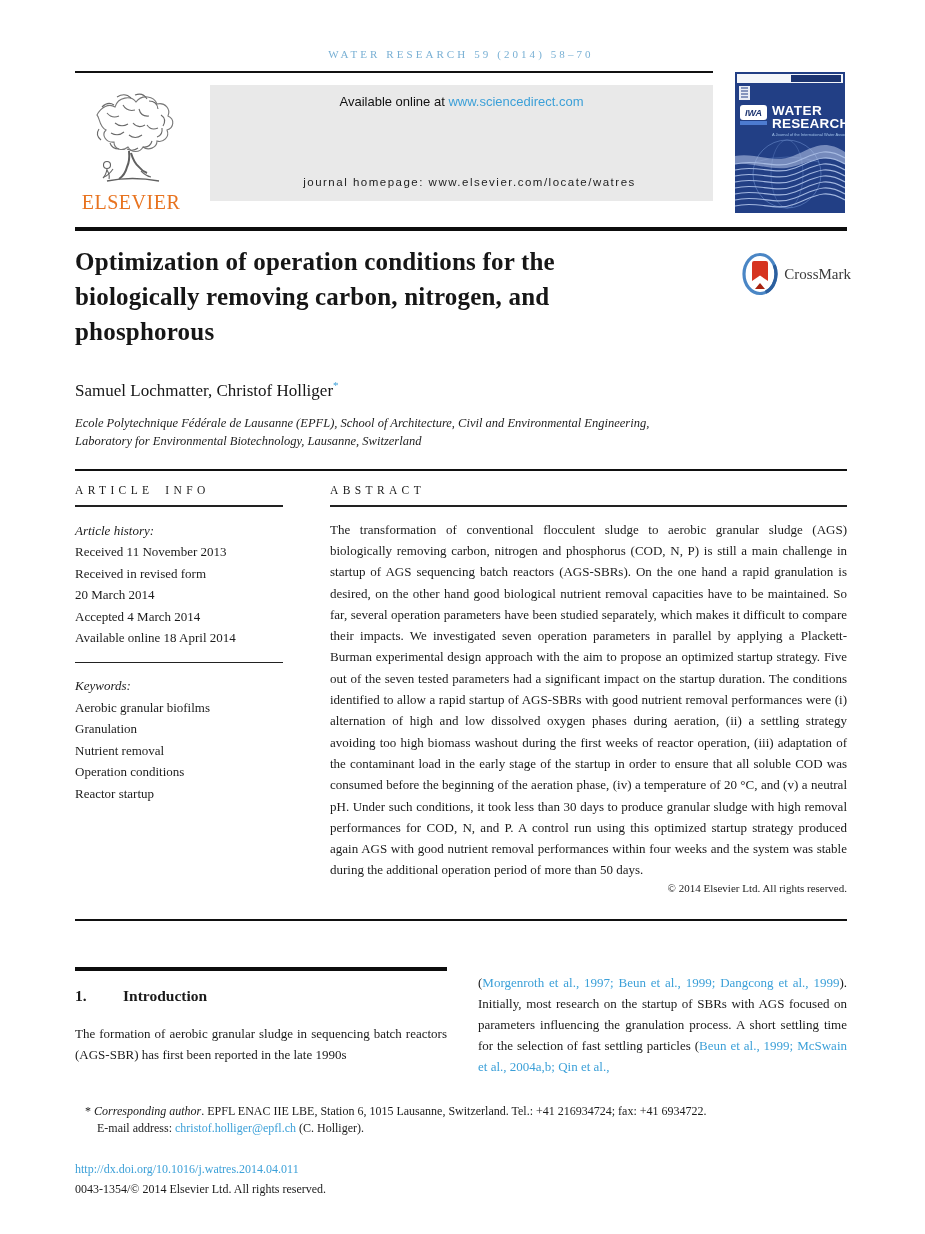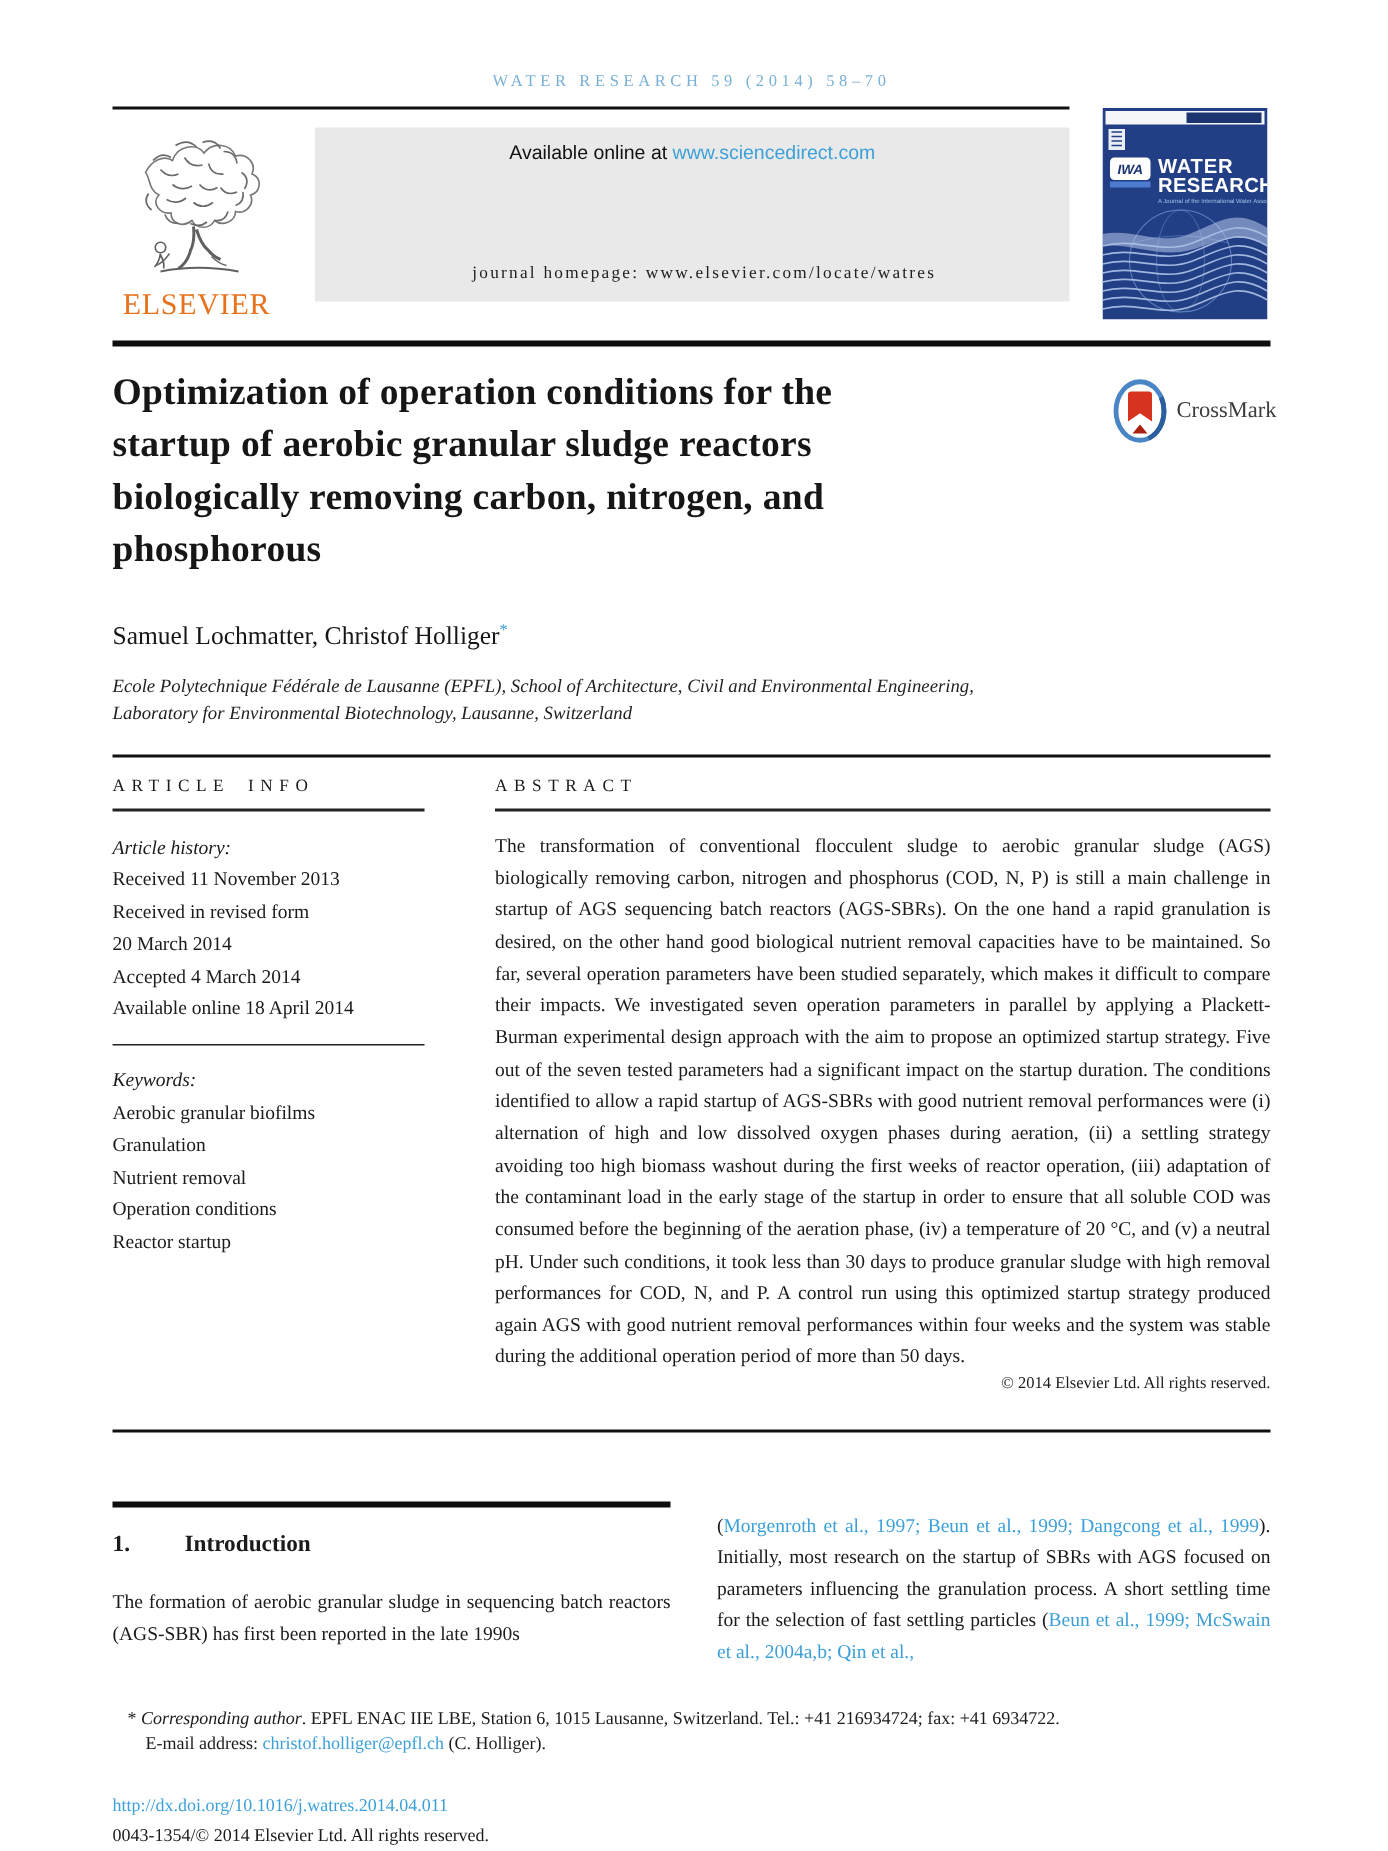--- a/index.html
+++ b/index.html
@@ -31,21 +31,21 @@
     background:#e9e9e9;display:flex;flex-direction:column;align-items:center;
     box-sizing:border-box;padding:9px 10px 13px 10px;
   }
   .avail-line{font-family:"Liberation Sans",sans-serif;font-size:13px;color:#111;}
   .sd-logo{
     font-family:"Liberation Sans",sans-serif;font-weight:bold;font-size:25px;
     color:#2eb62c;margin-top:5px;
   }
   .banner-spacer{flex:1;}
   .homepage-line{
-    font-family:Liberation Serif, serif;font-size:11.5px;color:#222;
+    font-family:Liberation Sans, sans-serif;font-size:11.5px;color:#222;
     letter-spacing:0.13em;
     margin-left:16px;
   }
   .cover{position:absolute;left:660px;top:-13px;width:114px;height:141px;}
   .thick-rule{width:772px;height:4px;background:#0d0d0d;margin-top:14px;}
   .title-block{position:relative;margin-top:13px;}
   .article-title{
     font-size:25px;line-height:35px;font-weight:bold;color:#161616;
     width:620px;letter-spacing:0.2px;
   }
@@ -145,21 +145,20 @@
         </g>
       </svg>
     </div>
   </div>
 
   <div class="thick-rule"></div>
 
   <div class="title-block">
     <div class="article-title">
       <div>Optimization of operation conditions for the</div>
-      <div>startup of aerobic granular sludge reactors</div>
       <div>biologically removing carbon, nitrogen, and</div>
       <div>phosphorous</div>
     </div>
     <div class="crossmark">
       <svg width="38" height="44" viewBox="0 0 38 44">
         <ellipse cx="19" cy="22" rx="16" ry="19.5" fill="#ffffff" stroke="#4a86c5" stroke-width="3.2"></ellipse>
         <ellipse cx="19" cy="22" rx="16" ry="19.5" fill="none" stroke="#2c5f9e" stroke-width="3.2" stroke-dasharray="40 80" stroke-dashoffset="18"></ellipse>
         <path d="M13,9 h12 a2,2 0 0 1 2,2 v18 l-8,-5.5 -8,5.5 v-18 a2,2 0 0 1 2,-2 z" fill="#d63420"></path>
         <path d="M19,31 l-5,6 h10 z" fill="#a8220f"></path>
       </svg>

